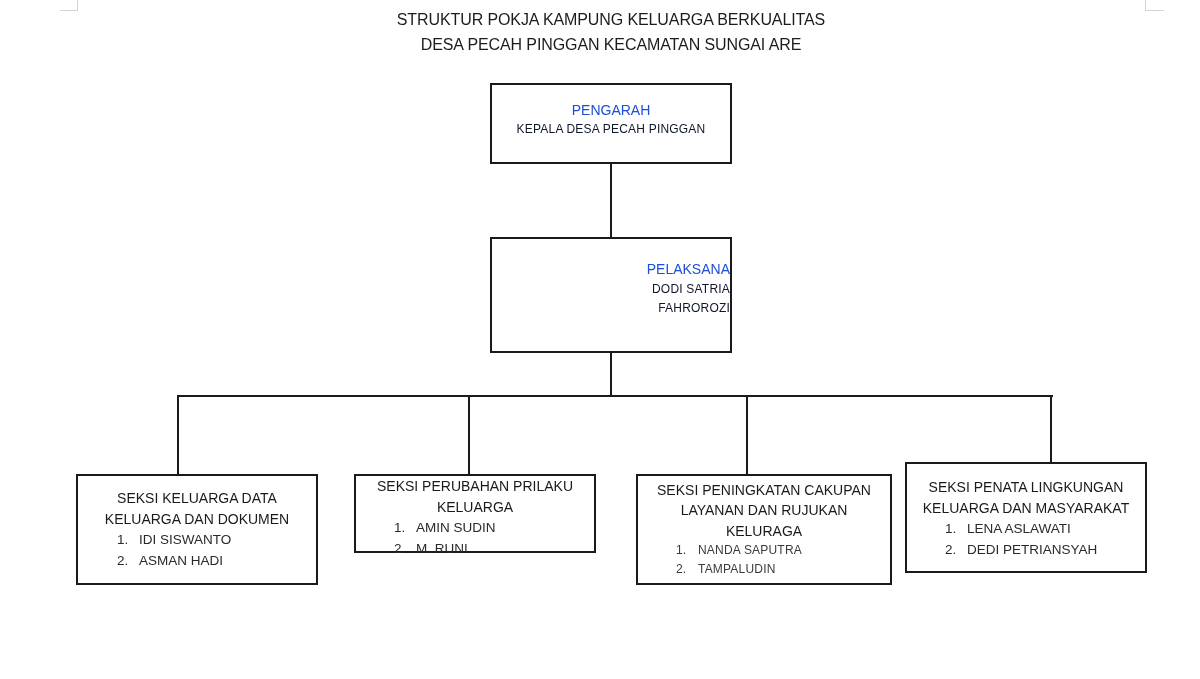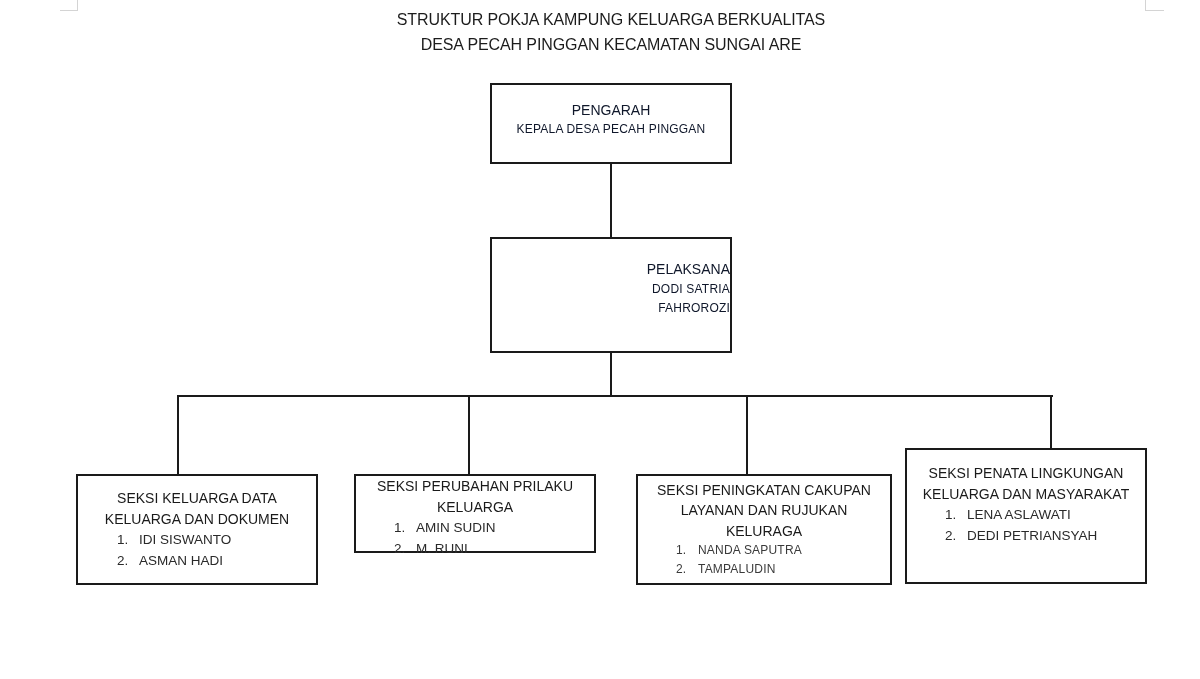--- a/index.html
+++ b/index.html
@@ -49,21 +49,21 @@
 
     .center-box {
       display: flex;
       flex-direction: column;
       align-items: center;
       justify-content: center;
       text-align: center;
     }
     .role {
       font-size: 14px;
-      color: #0f172a;
+      color: #1d4ed8;
       line-height: 20px;
     }
     .holder {
       font-size: 12px;
       color: #0f172a;
       line-height: 19px;
       letter-spacing: 0.2px;
     }
 
     .seksi {
@@ -176,21 +176,21 @@
       <span class="num">1.</span>
       <span>NANDA SAPUTRA</span>
     </li>
     <li class="member">
       <span class="num">2.</span>
       <span>TAMPALUDIN</span>
     </li>
   </ul>
 </div>
 
-<div class="box seksi" style="left:905px; top:448px; width:242px; height:136px; justify-content:flex-start; padding-top:13px;">
+<div class="box seksi" style="left:905px; top:462px; width:242px; height:111px; justify-content:flex-start; padding-top:13px;">
   <div class="seksi-title">
     <div>SEKSI PENATA LINGKUNGAN</div>
     <div>KELUARGA DAN MASYARAKAT</div>
   </div>
   <ul class="members" style="padding-left:32px;">
     <li class="member">
       <span class="num">1.</span>
       <span>LENA ASLAWATI</span>
     </li>
     <li class="member">

